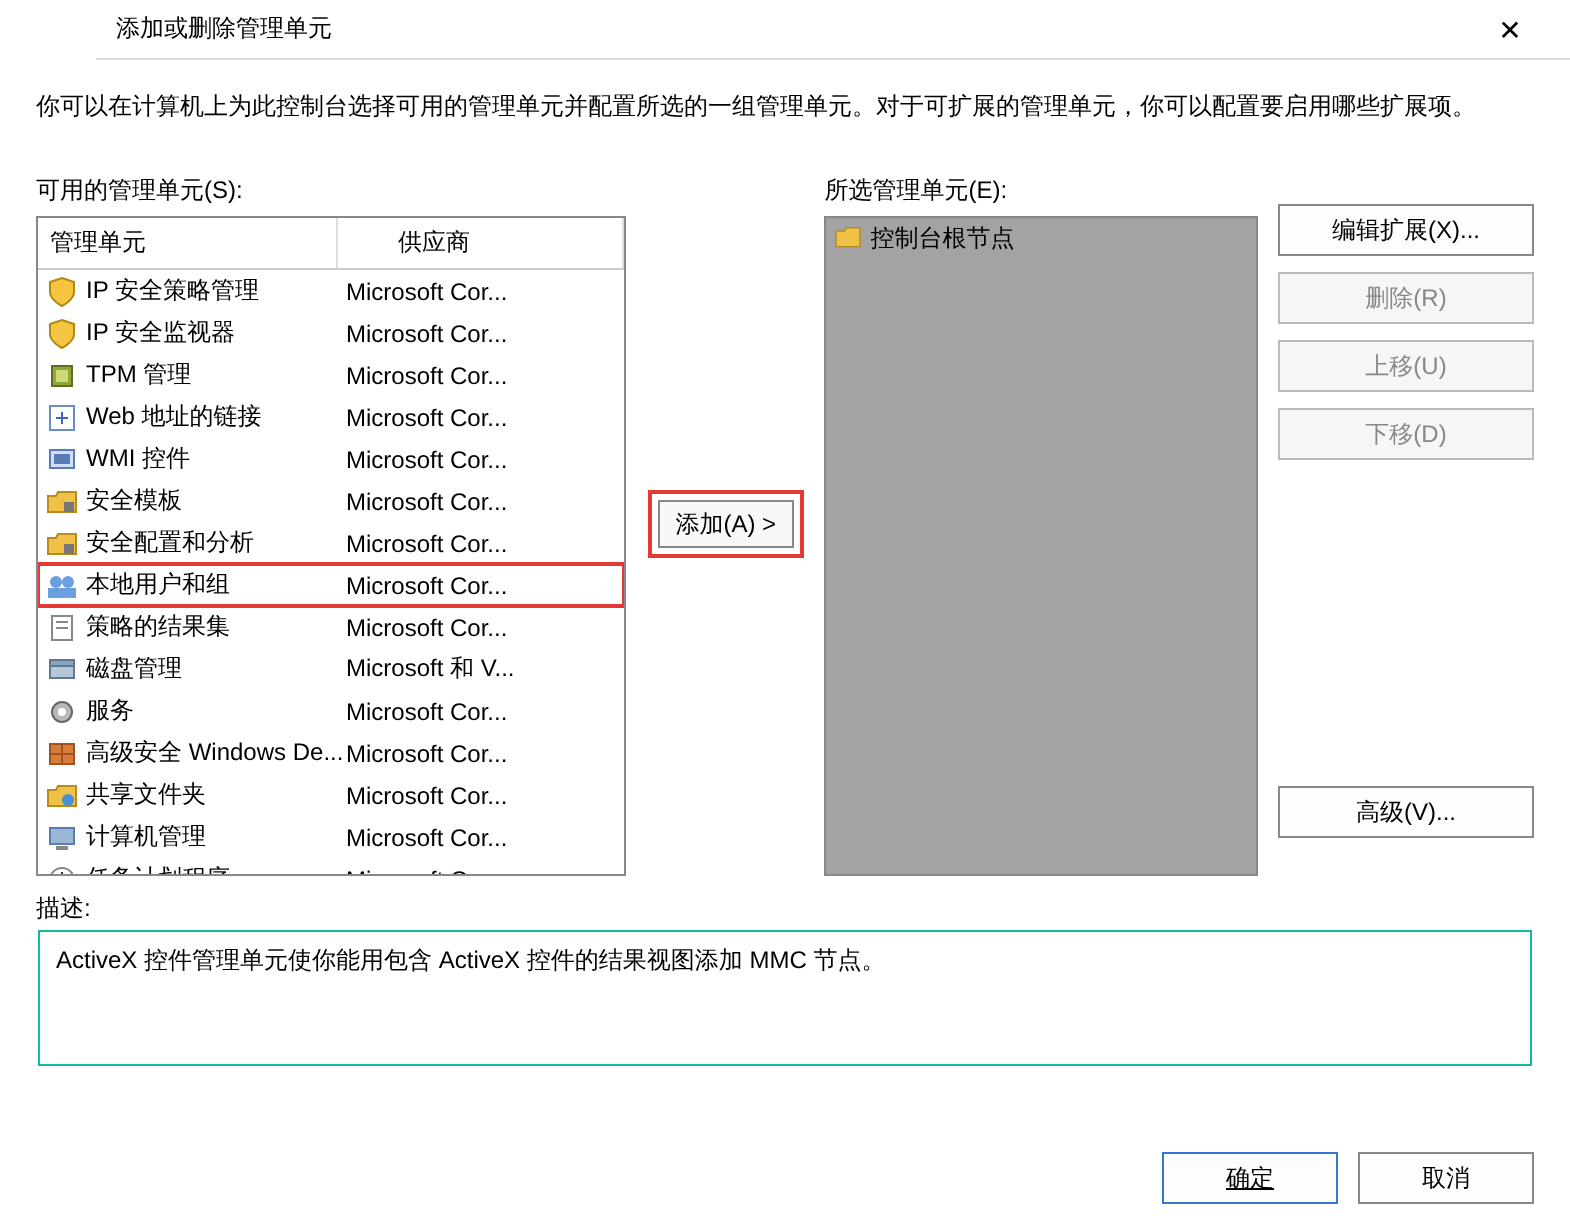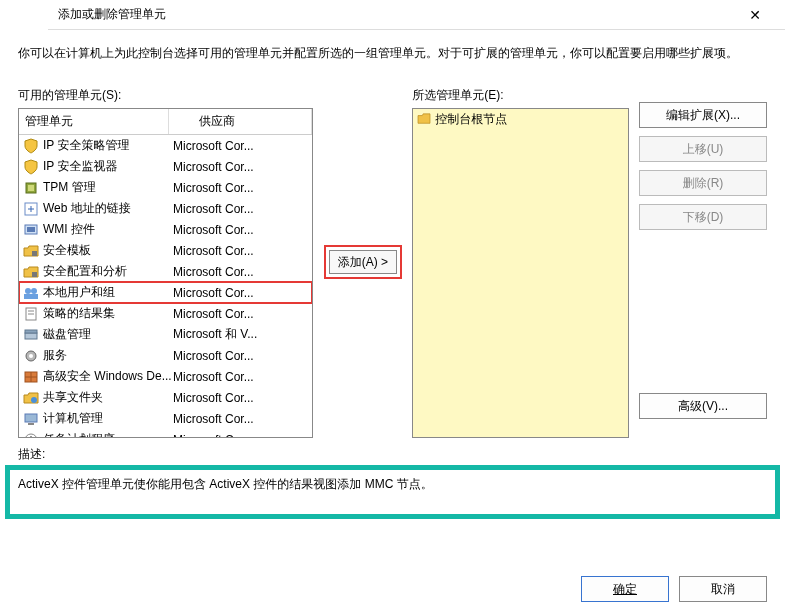--- a/index.html
+++ b/index.html
@@ -17,30 +17,30 @@
   .list-box { border: 1px solid #888; background: #fff; height: 330px; overflow-y: scroll; position: relative; }
   .list-header { display: flex; background: #fff; border-bottom: 1px solid #ccc; position: sticky; top: 0; gap: 24px; }
   .list-header-cell { padding: 4px 6px; font-size: 12px; border-right: 1px solid #ddd; background: #fff; }
   .hc-name { width: 150px; }
   .hc-vendor { flex: 1; }
   .list-row { display: flex; align-items: center; height: 21px; padding: 0 4px; }
   .list-row.highlight { outline: 2px solid #e53935; outline-offset: -1px; }
   .row-icon { width: 16px; height: 16px; margin-right: 4px; flex-shrink: 0; }
   .row-name { width: 130px; white-space: nowrap; overflow: hidden; text-overflow: ellipsis; font-size: 12px; }
   .row-vendor { flex: 1; white-space: nowrap; overflow: hidden; text-overflow: ellipsis; font-size: 12px; }
-  .selected-box { border: 1px solid #888; background: #fef9c3; height: 330px; overflow-y: auto; }
+  .selected-box { border: 1px solid #888; background: #a3a3a3; height: 330px; overflow-y: auto; }
   .selected-row { display: flex; align-items: center; height: 20px; padding: 2px 4px; }
   .folder-icon { width: 14px; height: 12px; margin-right: 4px; }
   .add-btn-wrap { outline: 2px solid #e53935; padding: 3px; }
   .add-btn { width: 68px; height: 24px; border: 1px solid #888; background: #f8f8f8; cursor: pointer; font-size: 12px; padding: 0 4px; text-align: center; }
   .side-btn { height: 26px; border: 1px solid #888; background: #fdfdfd; cursor: pointer; font-size: 12px; padding: 0 6px; }
   .side-btn.disabled { color: #888; border-color: #bbb; background: #f6f6f6; }
   .adv-btn { margin-top: 155px; }
   .desc-label { padding: 8px 18px 2px 18px; font-size: 12px; }
-  .desc-box { margin: 0 5px; border: 5px solid #14b8a6; height: 54px; padding: 6px 8px; font-size: 12px; }
+  .desc-box { margin: 0 19px; border: 1px solid #14b8a6; height: 68px; padding: 6px 8px; font-size: 12px; }
   .footer { position: absolute; bottom: 10px; right: 18px; display: flex; gap: 10px; }
   .footer-btn { width: 88px; height: 26px; border: 1px solid #888; background: #fdfdfd; cursor: pointer; font-size: 12px; }
   .footer-btn.primary { border: 1px solid #3874d0; text-decoration: underline; }
   ::-webkit-scrollbar { width: 16px; }
   ::-webkit-scrollbar-track { background: #f0f0f0; }
   ::-webkit-scrollbar-thumb { background: #c0c0c0; border: 1px solid #a0a0a0; }
 </style>
 </head>
 <body>
 
@@ -199,22 +199,22 @@
         <svg class="folder-icon" viewBox="0 0 16 14">
             <path fill="#f0c147" stroke="#b88a1f" stroke-width="0.8" d="M1 3 L6 3 L7 1 L15 1 L15 12 L1 12 Z"></path>
           </svg>
         <span>控制台根节点</span>
       </div>
     </div>
   </div>
 
   <div class="col-buttons">
     <button class="side-btn">编辑扩展(X)...</button>
+    <button class="side-btn disabled">删除(R)</button>
     <button class="side-btn disabled">上移(U)</button>
-    <button class="side-btn disabled">删除(R)</button>
     <button class="side-btn disabled">下移(D)</button>
     <button class="side-btn adv-btn">高级(V)...</button>
   </div>
 
 </div>
 
 <div class="desc-label">描述:</div>
 <div class="desc-box">
   <span>ActiveX 控件管理单元使你能用包含 ActiveX 控件的结果视图添加 MMC 节点。</span>
 </div>

